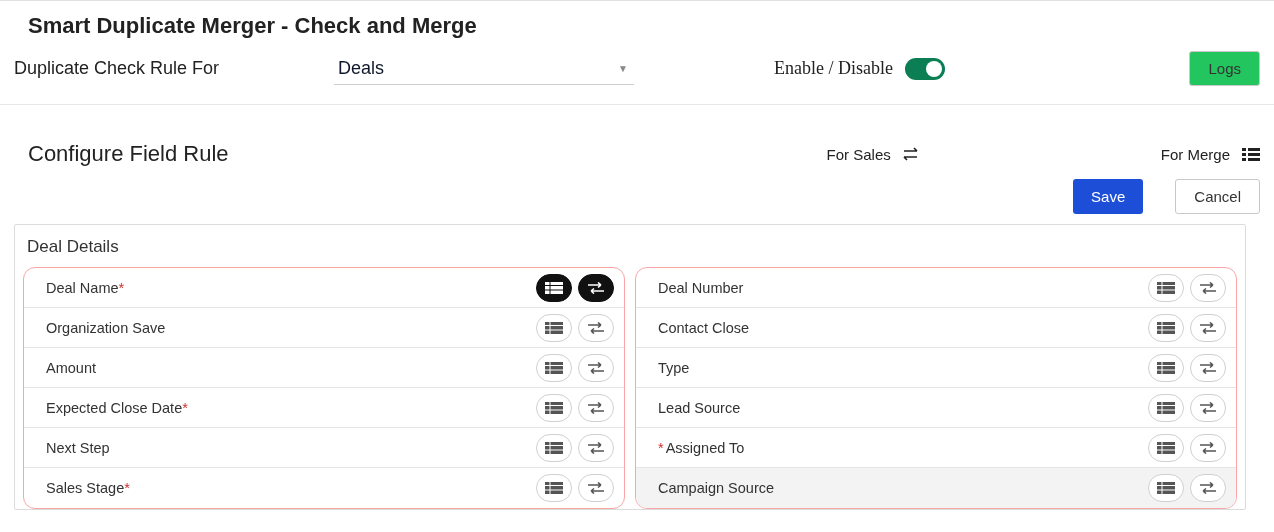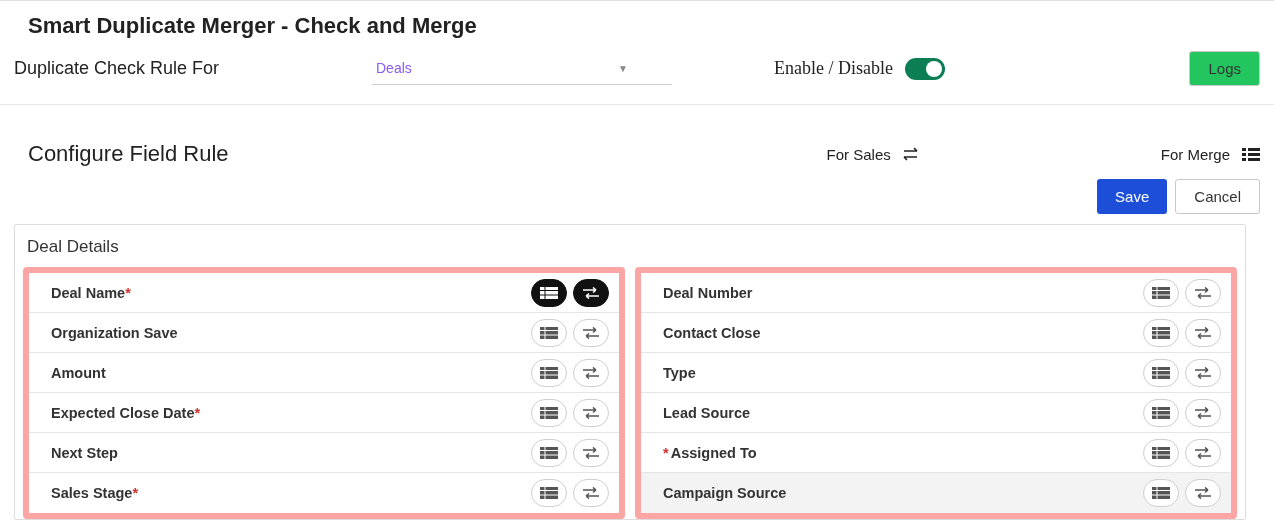--- a/index.html
+++ b/index.html
@@ -30,25 +30,24 @@
 .select-wrap {
   position: relative;
   width: 300px;
 }
 .select-box {
   width: 100%;
   height: 32px;
   border: none;
   border-bottom: 1px solid #cfcfcf;
   background: transparent;
-  font-size: 14px;
+  font-size: 18px;
   padding: 6px 20px 6px 4px;
-  color: #8b5cf6;
+  color: #0f172a;
   appearance: none;
-  margin-left: 38px;
 }
 .select-caret {
   position: absolute;
   right: 6px;
   top: 10px;
   color: #888;
   font-size: 10px;
   pointer-events: none;
 }
 .enable-wrap {
@@ -125,42 +124,42 @@
   cursor: pointer;
 }
 .btn-secondary {
   background: #fff;
   border: 1px solid #c9c9c9;
   padding: 8px 18px;
   border-radius: 3px;
   font-size: 15px;
   cursor: pointer;
   color: #333;
+  margin-left: 24px;
 }
 .panel {
   margin: 4px 28px 0 14px;
   border: 1px solid #dcdcdc;
   border-radius: 2px;
 }
 .panel-title {
   font-size: 17px;
   padding: 12px 12px 10px 12px;
   color: #333;
 }
 .grid {
   display: flex;
   gap: 10px;
   padding: 0 8px;
 }
 .col {
   flex: 1;
-  border: 6px solid #fca5a5;
-  border-radius: 4px;
+  border: 1px solid #fca5a5;
+  border-radius: 12px;
   overflow: hidden;
-  font-weight: bold;
 }
 .field-row {
   display: flex;
   align-items: center;
   height: 40px;
   padding: 0 10px 0 22px;
   border-bottom: 1px solid #e5e5e5;
   font-size: 14.5px;
   color: #333;
 }

